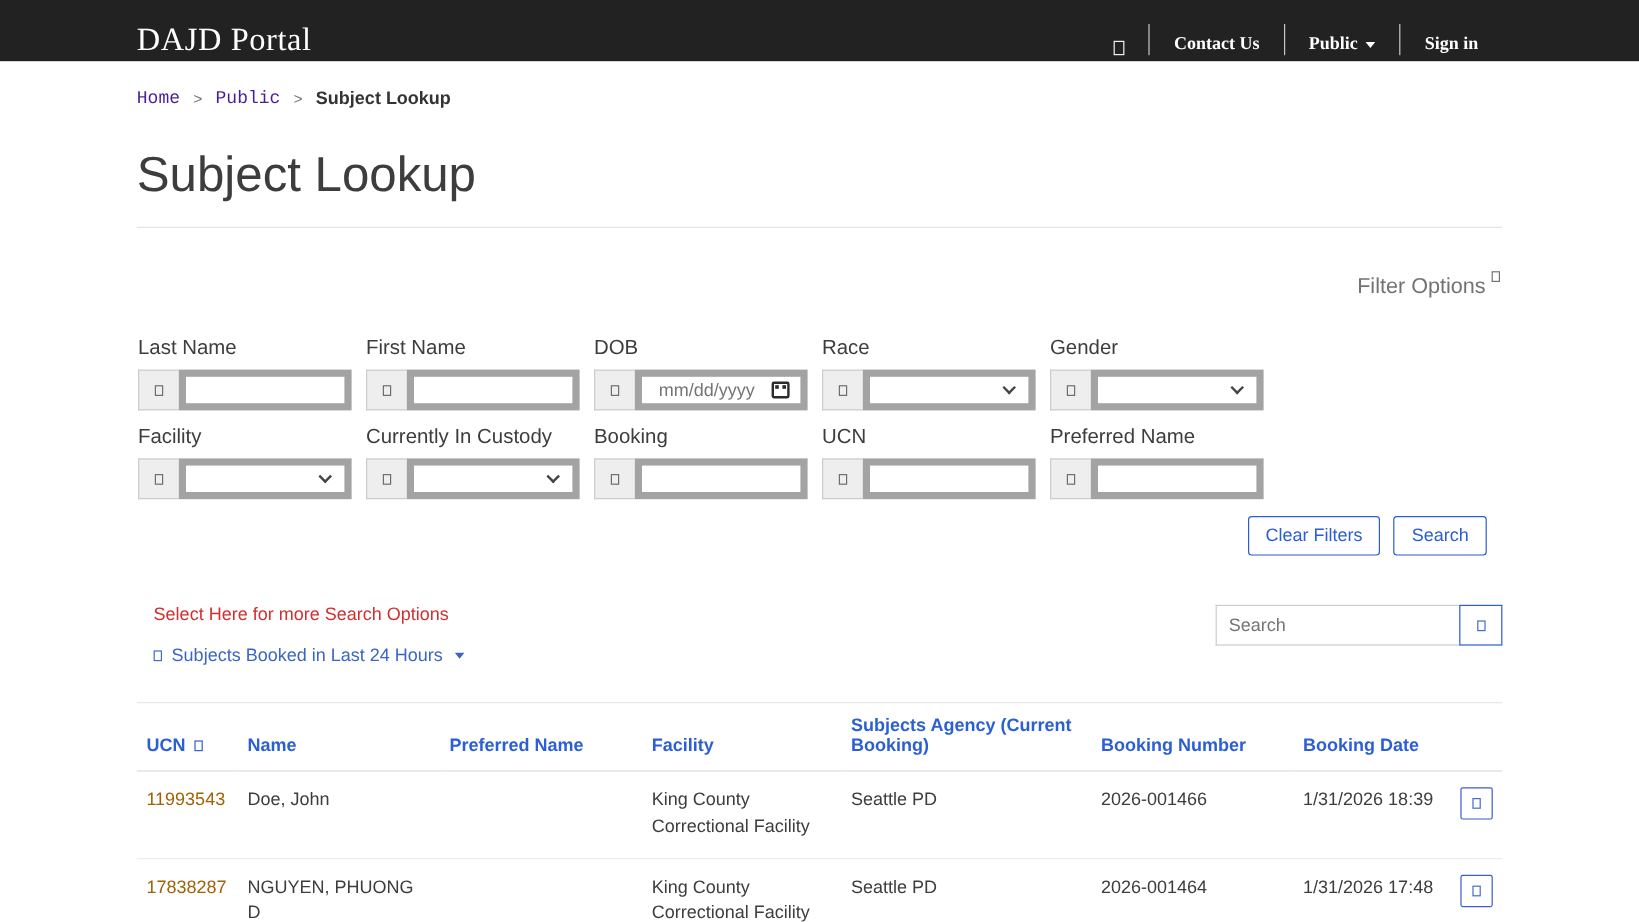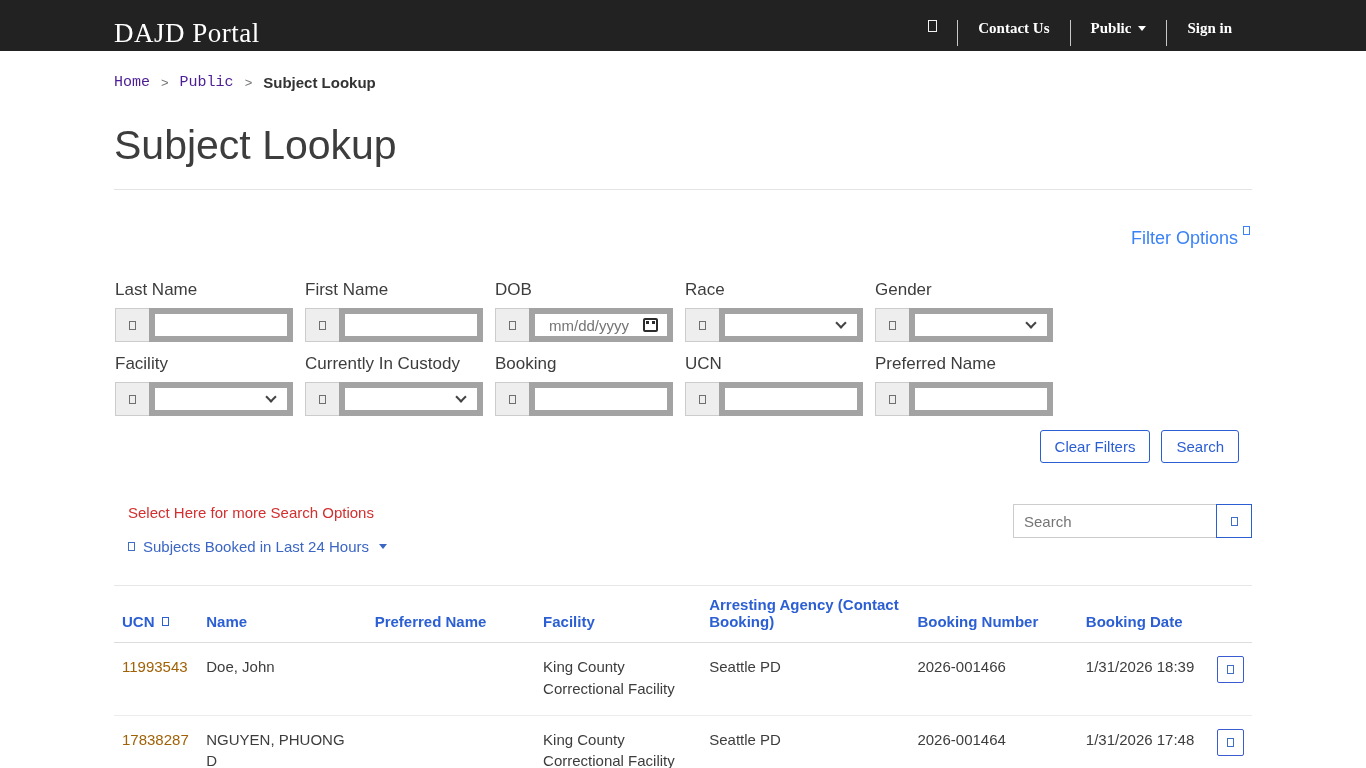--- a/index.html
+++ b/index.html
@@ -5,21 +5,21 @@
   * { margin:0; padding:0; box-sizing:border-box; }
   html,body { width:1366px; height:768px; overflow:hidden; background:#fff;
     font-family:"Liberation Sans","DejaVu Sans",sans-serif; color:#3d3d3d; }
 
   .container { width:1138px; margin:0 auto; }
 
   
   .navbar { background:#222222; height:51px; }
   .navbar .container { height:66px; display:flex; align-items:center; justify-content:space-between;font-family:Liberation Serif, serif; }
   .brand { color:#ffffff; font-size:27px; font-weight:300; letter-spacing:.5px; cursor:pointer; }
-  .nav-right { display:flex; align-items:flex-start; gap:0; }
+  .nav-right { display:flex; align-items:flex-end; gap:0; }
   .nav-link { color:#ffffff; font-size:15px; font-weight:bold; padding:0 20px; cursor:pointer; display:flex; align-items:center; gap:7px; }
   .nav-sep { width:1px; height:26px; background:rgba(255,255,255,.75); }
   .caret-down { width:0; height:0; border-left:4px solid transparent; border-right:4px solid transparent; border-top:5px solid currentColor; display:inline-block; }
 
   
   .tofu { display:inline-block; border:1px solid currentColor; width:9px; height:12px; }
   .tofu.small { width:7px; height:9px; }
   .t-white { color:#f2f2f2; }
   .t-gray  { color:#6f6f6f; }
   .t-blue  { color:#3f6ec6; }
@@ -29,21 +29,21 @@
   .breadcrumb .crumb { color:#4c1d95; cursor:pointer;font-family:Liberation Mono, monospace; }
   .breadcrumb .sep { color:#767676; font-size:13px; }
   .breadcrumb .active { color:#333; font-weight:bold; cursor:default; }
 
   
   .page-title { margin-top:31px; font-size:41px; font-weight:300; color:#3d3d3d; }
   .title-hr { border:0; border-top:1px solid #e4e4e4; margin-top:20px; }
 
   
   .filter-toggle-row { margin-top:38px; text-align:right; padding-right:2px; }
-  .filter-toggle { color:#3b82f6; font-size:18px; cursor:pointer; display:inline-flex; align-items:flex-start; gap:5px;text-align:right; }
+  .filter-toggle { color:#737373; font-size:18px; cursor:pointer; display:inline-flex; align-items:flex-start; gap:5px;text-align:right; }
   .filter-toggle .tofu { margin-top:-2px; }
 
   .filter-grid { margin-top:31px; margin-left:1px; width:968px;
     display:grid; grid-template-columns:repeat(5,178px); column-gap:19.5px; row-gap:13px;gap:12px; }
   .field-label { font-size:17px; color:#3d3d3d; margin-bottom:8px; font-weight:400; }
   .igroup { display:flex; height:34px; width:178px; }
   .addon { width:34px; background:#eeeeee; border:1px solid #cccccc; border-right:0;
     display:flex; align-items:center; justify-content:center; }
   .control { flex:1; border:6px solid #a3a3a3; background:#fff; height:34px; font-size:15px;
     padding:0 8px; color:#3d3d3d; outline:none; min-width:0; font-family:inherit; }
@@ -284,21 +284,21 @@
         <tr>
           <th>
             <span class="th-inner">
               <span>UCN</span>
               <span class="tofu small" style="color:#2b5fd3"></span>
             </span>
           </th>
           <th>Name</th>
           <th>Preferred Name</th>
           <th>Facility</th>
-          <th>Arresting Agency (Contact Booking)</th>
+          <th>Subjects Agency (Current Booking)</th>
           <th>Booking Number</th>
           <th>Booking Date</th>
           <th></th>
         </tr>
       </thead>
       <tbody>
         <tr>
           <td class="ucn"><a>11993543</a></td>
           <td>Doe, John</td>
           <td></td>

